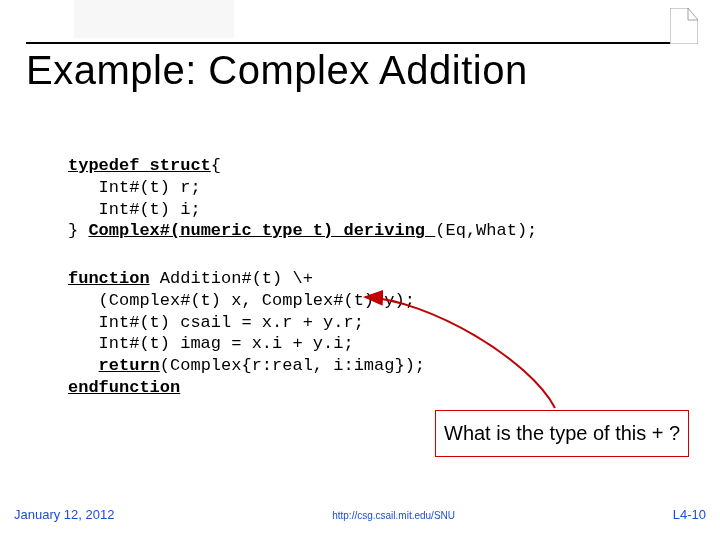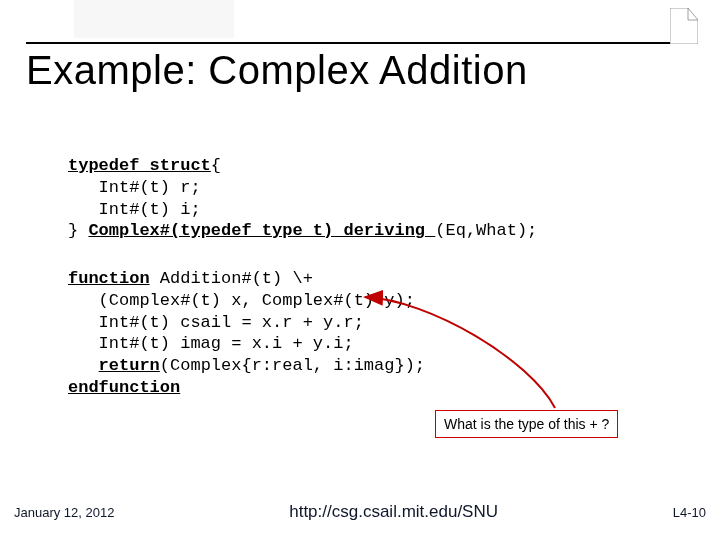--- a/index.html
+++ b/index.html
@@ -5,23 +5,23 @@
   * { margin: 0; padding: 0; box-sizing: border-box; }
   html, body { width: 720px; height: 540px; background: #fff; font-family: Verdana, Arial, sans-serif; color: #000; }
   .slide { position: relative; width: 720px; height: 540px; }
   .title-wrap { position: absolute; left: 26px; top: 42px; width: 668px; }
   .title-line { height: 2px; background: #000; margin-bottom: 4px; }
   .title { font-size: 40px; font-weight: 400; letter-spacing: 0.5px; }
   .code-block { position: absolute; left: 68px; width: 600px; font-family: "Courier New", monospace; font-size: 17px; line-height: 1.28; white-space: pre; }
   .block1 { top: 155px; }
   .block2 { top: 268px; }
   .bold { font-weight: bold; text-decoration: underline; }
-  .callout { position: absolute; left: 435px; top: 410px; border: 1.5px solid #c00; padding: 5px 8px; font-size: 14px; }
-  .footer { position: absolute; left: 14px; bottom: 18px; width: 692px; font-size: 13px; color: #0f172a; display: flex; justify-content: space-between; align-items: baseline; }
-  .footer .url { font-size: 17px; }
+  .callout { position: absolute; left: 435px; top: 410px; border: 1.5px solid #c00; padding: 11px 8px; font-size: 20px; }
+  .footer { position: absolute; left: 14px; bottom: 18px; width: 692px; font-size: 13px; color: #1d4ed8; display: flex; justify-content: space-between; align-items: baseline; }
+  .footer .url { font-size: 10px; }
   .corner { position: absolute; right: 22px; top: 8px; width: 28px; height: 36px; }
   .corner svg { width: 100%; height: 100%; }
   svg.arrow { position: absolute; left: 0; top: 0; width: 720px; height: 540px; pointer-events: none; }
   .hr-top { position: absolute; top: 0; left: 74px; width: 160px; height: 38px; background: #f0f0f0; opacity: 0.5; }
 </style>
 </head>
 <body>
 <div class="slide">
 
 <div class="hr-top"></div>
@@ -34,21 +34,21 @@
 <div class="corner">
   <svg viewBox="0 0 28 36">
     <polygon points="0,0 18,0 28,12 28,36 0,36" fill="#fff" stroke="#888" stroke-width="0.8"></polygon>
     <polyline points="18,0 18,12 28,12" fill="none" stroke="#888" stroke-width="0.8"></polyline>
   </svg>
 </div>
 
 <div class="code-block block1"><span class="bold">typedef struct</span><span>{</span>
 <span>   Int#(t) r;</span>
 <span>   Int#(t) i;</span>
-<span>} </span><span class="bold">Complex</span><span class="bold">#(typedef type t) deriving </span><span>(Eq,What);</span></div>
+<span>} </span><span class="bold">Complex</span><span class="bold">#(numeric type t) deriving </span><span>(Eq,What);</span></div>
 
 <div class="code-block block2"><span class="bold">function</span><span> Addition#(t) \+</span>
 <span>   (Complex#(t) x, Complex#(t) y);</span>
 <span>   Int#(t) csail = x.r + y.r;</span>
 <span>   Int#(t) imag = x.i + y.i;</span>
 <span>   </span><span class="bold">return</span><span>(Complex{r:real, i:imag});</span>
 <span class="bold">endfunction</span></div>
 
 <svg class="arrow">
   <defs>

